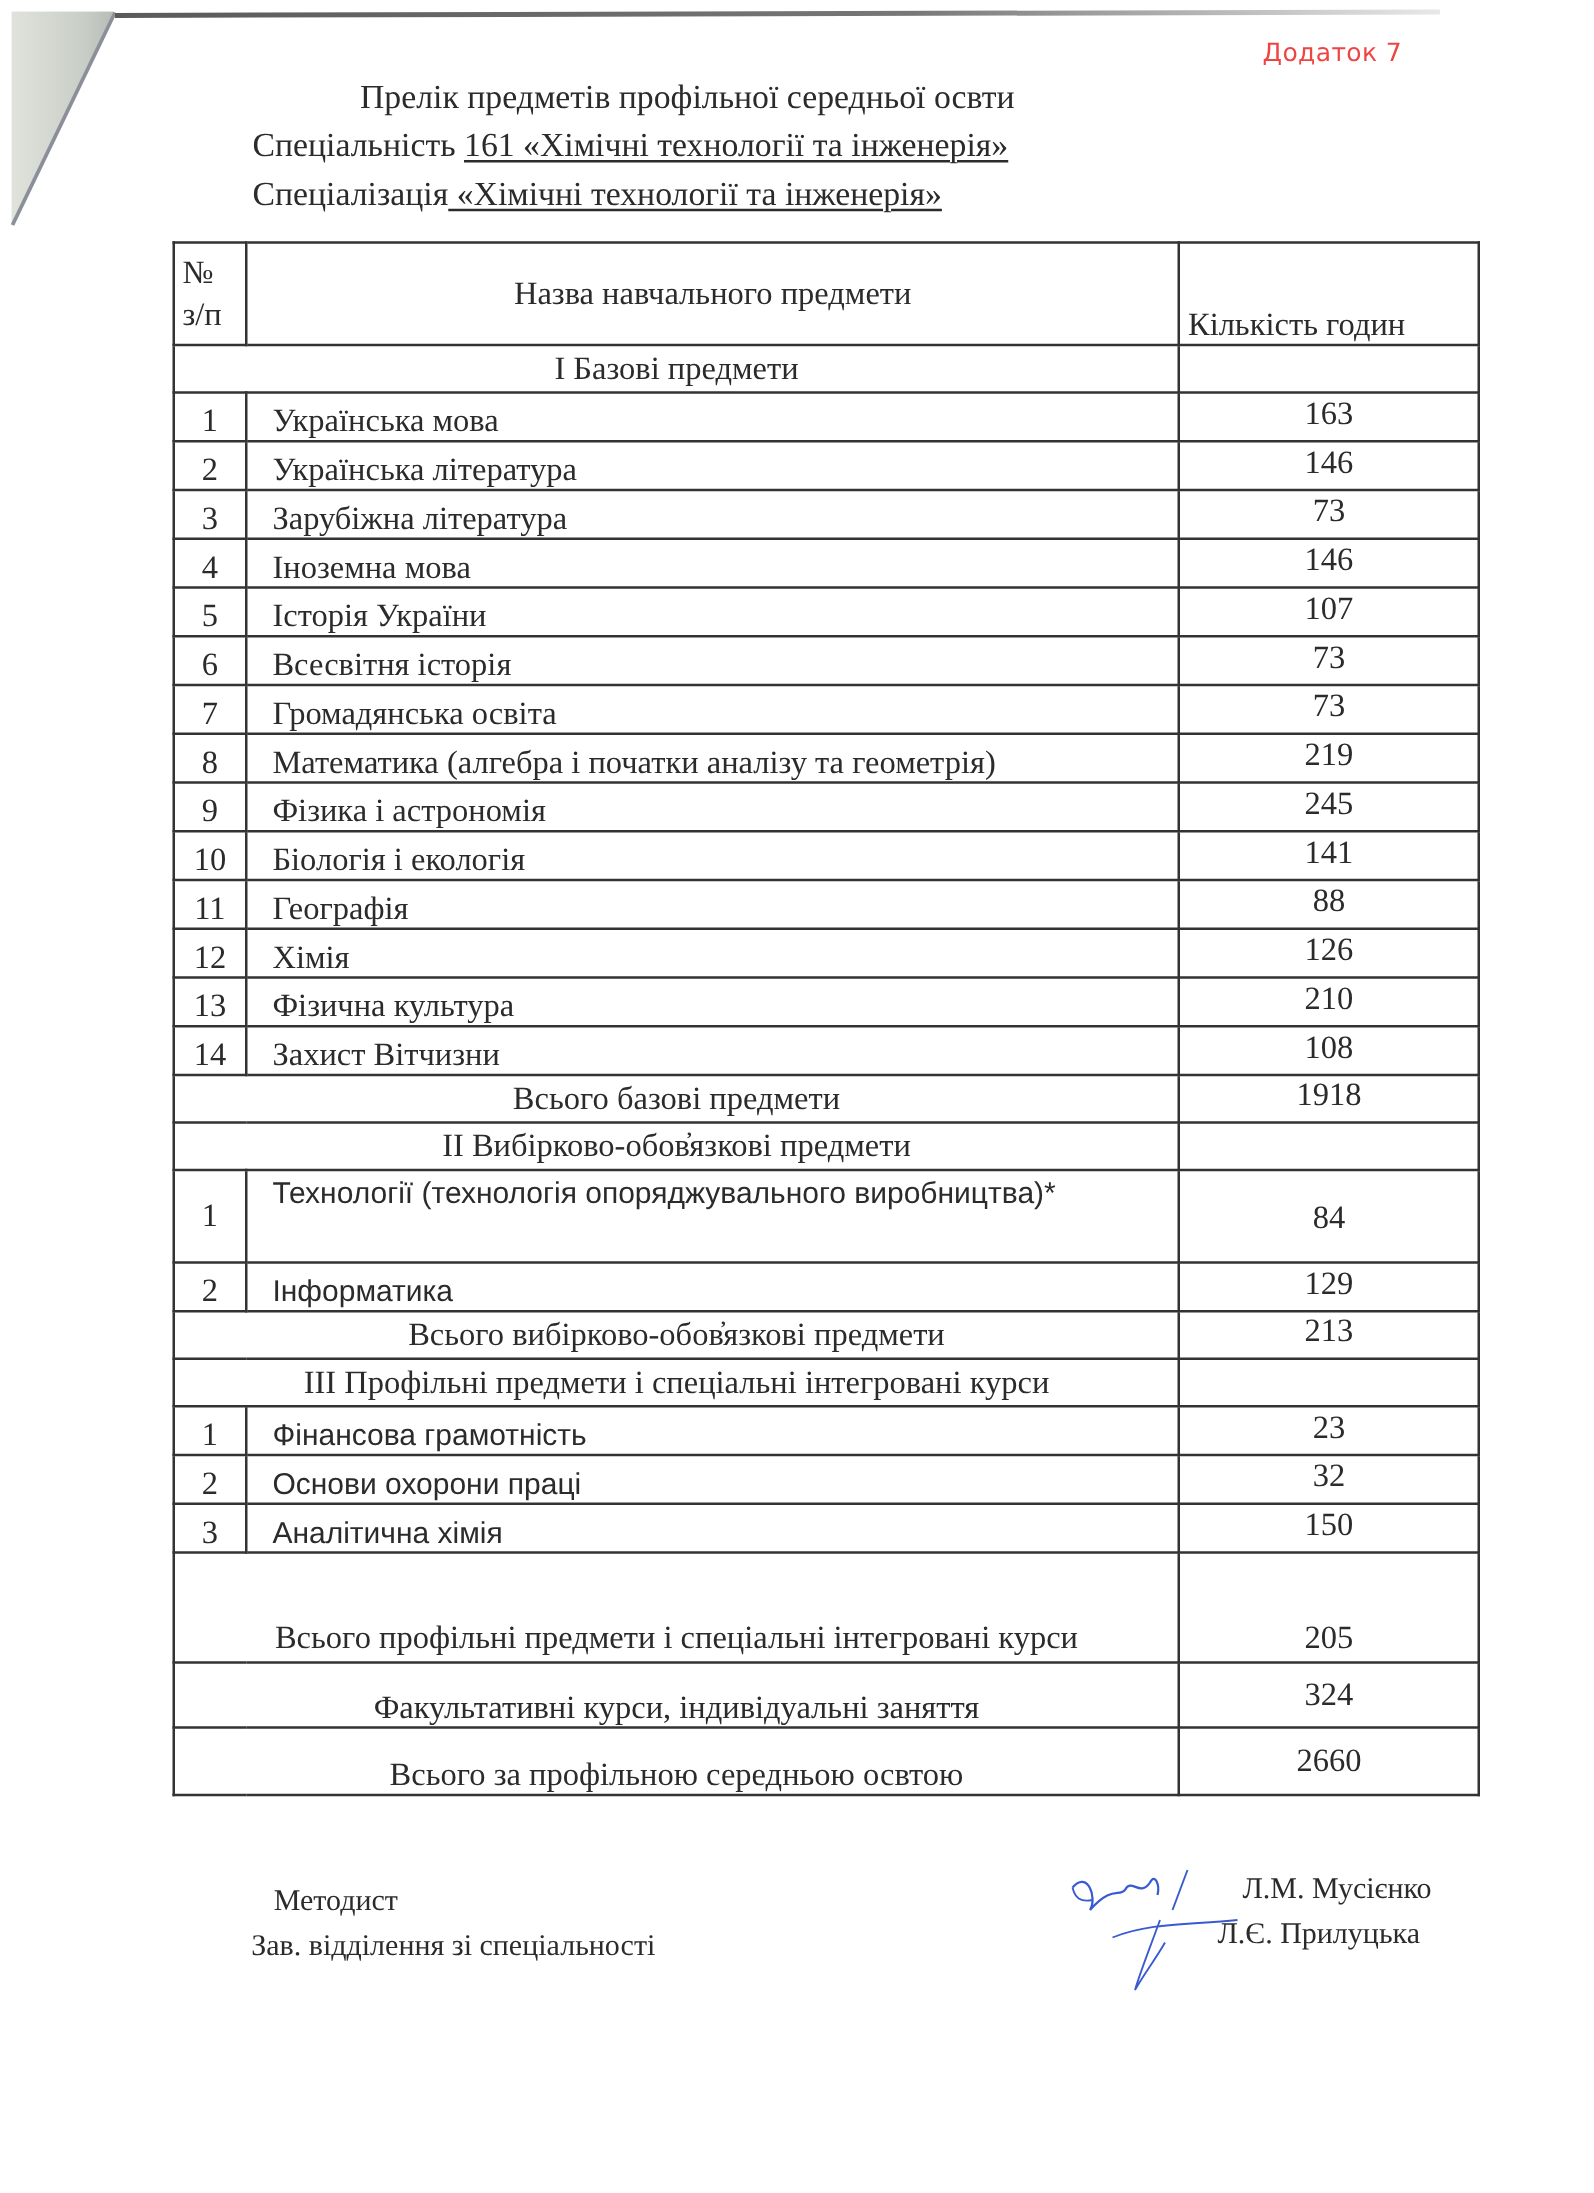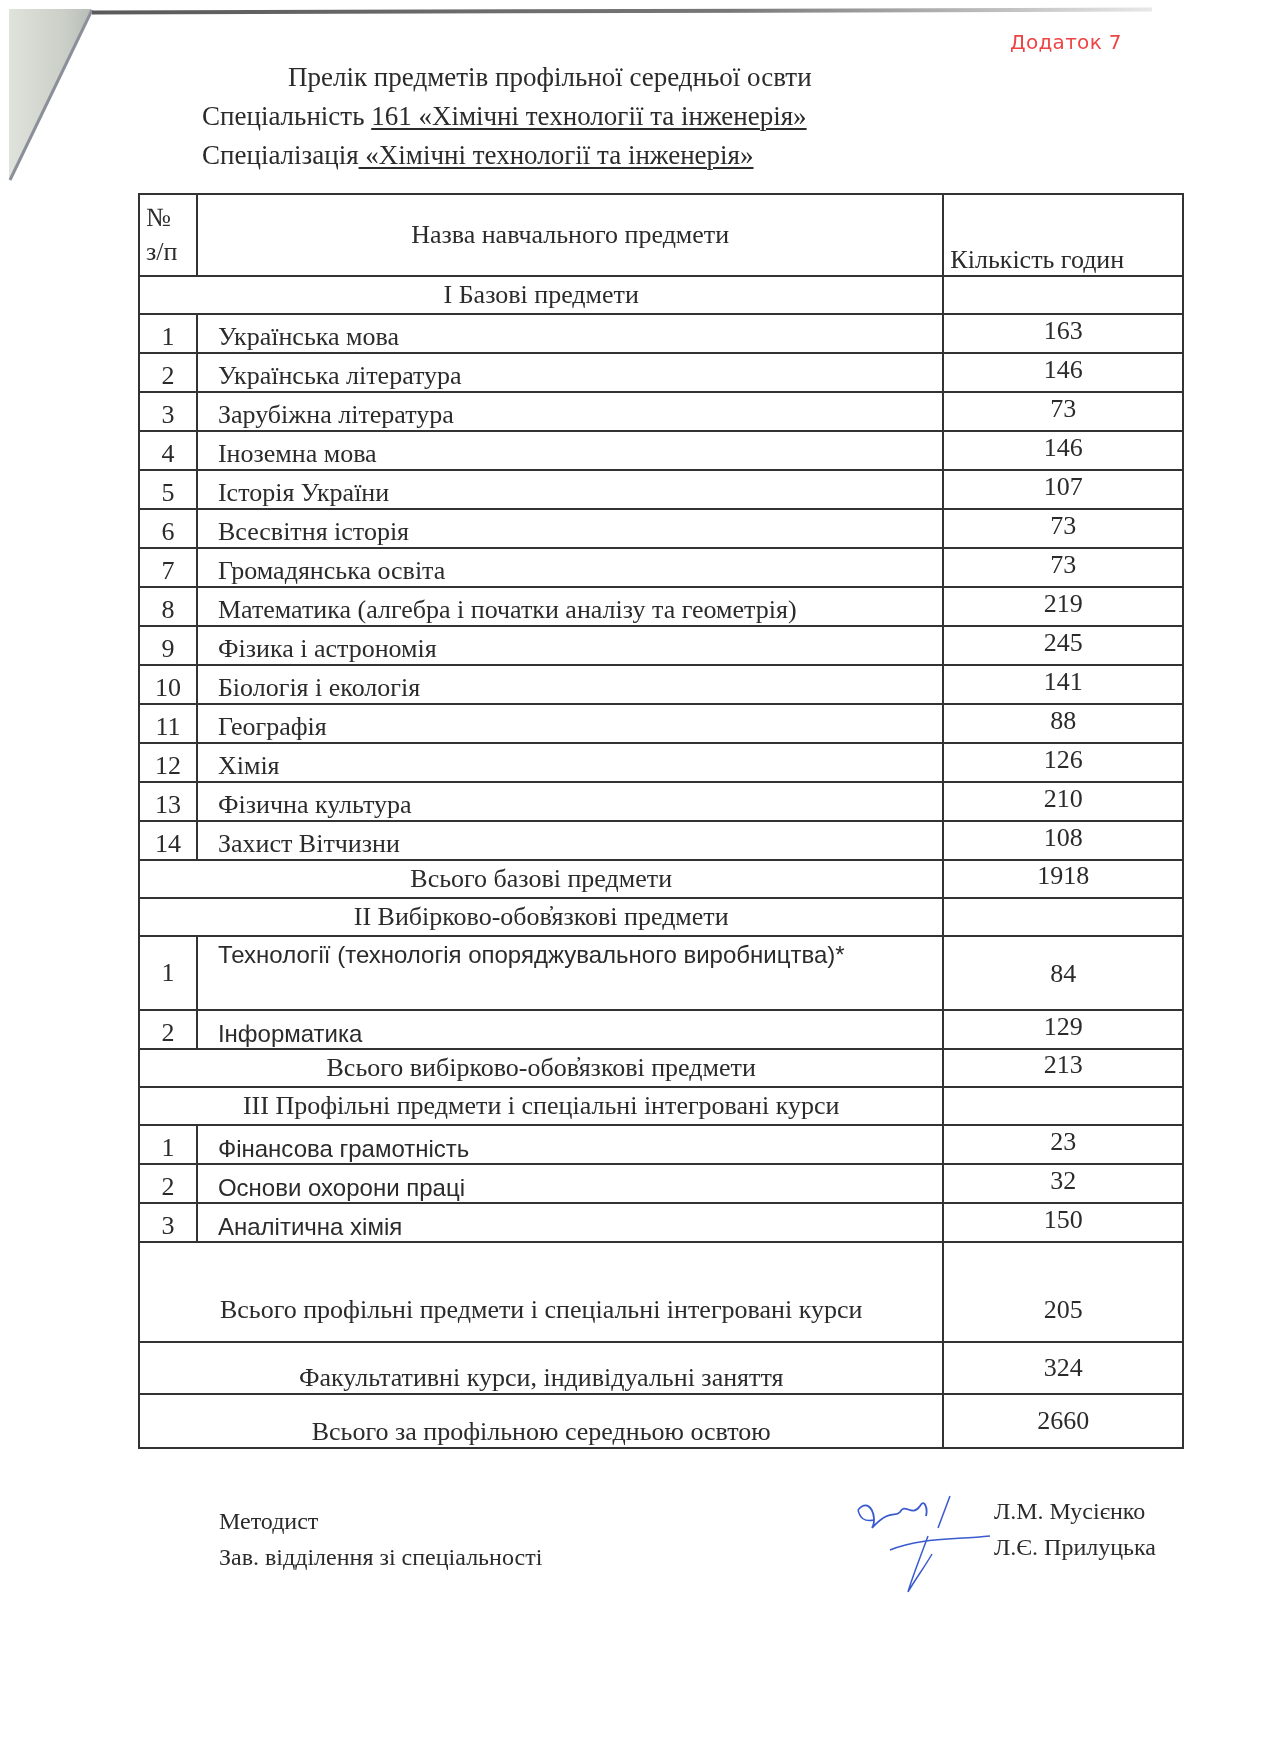--- a/index.html
+++ b/index.html
@@ -50,32 +50,32 @@
   .row .num { text-align: center; vertical-align: bottom; padding: 0; }
   .row .name { vertical-align: bottom; padding-left: 20px; }
   .row .hours { text-align: center; vertical-align: top; padding-top: 1px; }
   .row.tall td { height: 68px; }
   .row.tall .name { vertical-align: top; padding-top: 4px; font-family: "Liberation Sans", "DejaVu Sans", sans-serif; font-size: 24px; }
   .row.tall .num { vertical-align: middle; }
   .row.tall .hours { vertical-align: middle; }
   .sans-name { font-family: "Liberation Sans", "DejaVu Sans", sans-serif; font-size: 24px; }
   .total td { height: 36px; font-weight: bold; text-align: center; }
   .total .hours { vertical-align: top; }
-  .total.big td { height: 82px; vertical-align: bottom; padding-bottom: 16px; }
+  .total.big td { height: 82px; vertical-align: bottom; padding-bottom: 4px; }
   .total.big .hours { vertical-align: bottom; }
   .total.mid td { height: 50px; vertical-align: bottom; }
   .total.mid .hours { vertical-align: middle; }
   .total.grand td { height: 52px; vertical-align: bottom; margin-left: 48px; }
   .total.grand .hours { vertical-align: middle; }
 
   .signatures { position: absolute; left: 0; top: 1498px; width: 1275px; font-size: 24px; color: #2b2b2b; }
   .sig-role1 { position: absolute; left: 219px; top: 10px; }
-  .sig-role2 { position: absolute; left: 219px; top: 46px; }
+  .sig-role2 { position: absolute; left: 201px; top: 46px; }
   .sig-name1 { position: absolute; left: 994px; top: 0px; }
-  .sig-name2 { position: absolute; left: 994px; top: 36px; }
+  .sig-name2 { position: absolute; left: 974px; top: 36px; }
   .signature-svg { position: absolute; left: 850px; top: -10px; }
 </style>
 </head>
 <body>
 
 <div class="fold-shade"></div>
 <svg class="fold-line" width="120" height="200">
   <line x1="92" y1="10" x2="10" y2="180" stroke="#8a8f99" stroke-width="3"></line>
 </svg>
 <div class="scan-edge-top"></div>

